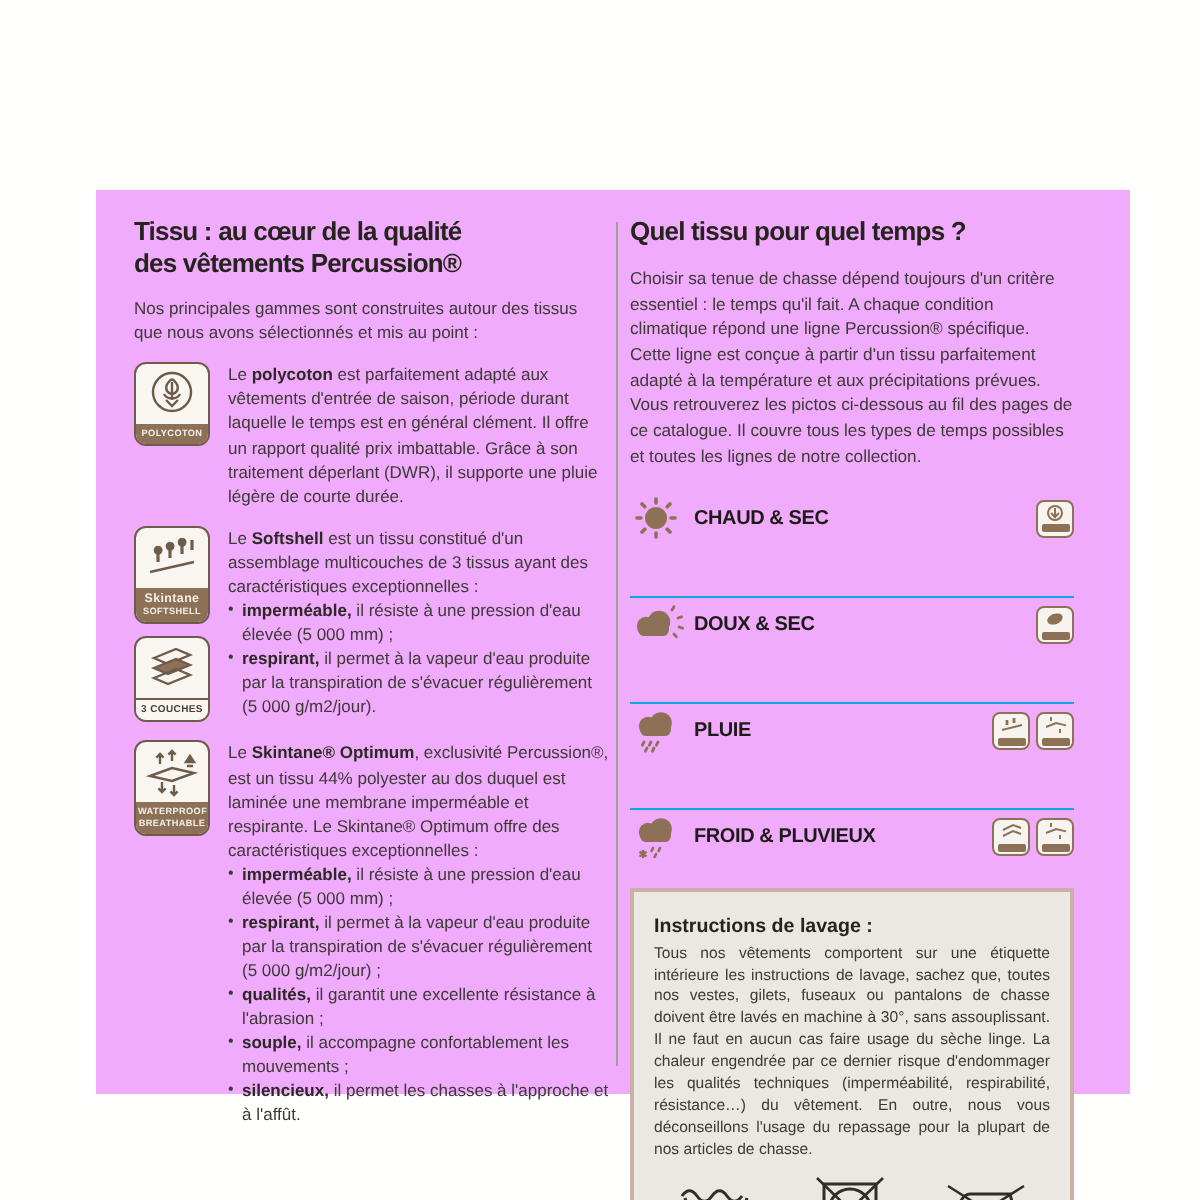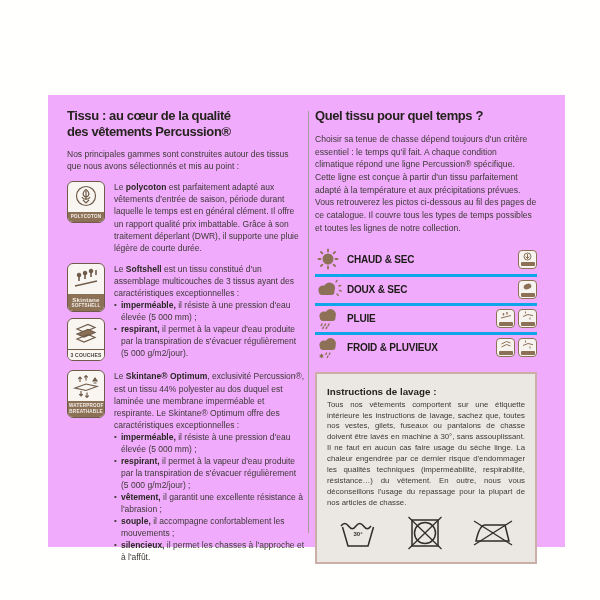--- a/index.html
+++ b/index.html
@@ -22,21 +22,21 @@
   .fab-text b { color:#2c2925; }
   .bullets { list-style:none; }
   .bullets li { padding-left:7px; position:relative; }
   .bullets li::before { content:"•"; position:absolute; left:0; top:0; font-size:8px; }
 
   
   .col-right { position:absolute; left:267px; top:13px; width:222px; }
   .r-intro { margin-top:9px; font-size:8.6px; line-height:1.48; color:#3d3935; }
   .weather { margin-top:10px; }
   .w-row { display:flex; align-items:center; height:29px; }
-  .w-row + .w-row { border-top:3px solid #0ea5e9; }
+  .w-row + .w-row { border-top:1px solid #0ea5e9;margin-top:24px; }
   .w-icon { width:32px; flex:0 0 32px; display:flex; align-items:center; }
   .w-label { flex:1; font-size:10px; font-weight:bold; letter-spacing:-0.2px; color:#1d1b18; }
   .w-badges { display:flex; gap:3px; }
   .mini-badge { width:19px; height:19px; border:1.3px solid #8c7156; border-radius:4px; background:#f7f4f0; display:flex; flex-direction:column; }
   .mini-badge .mg { flex:1; display:flex; align-items:center; justify-content:center; }
   .mini-badge .mb-bar { height:4px; margin:0 1.5px 1.5px; border-radius:1px; background:#8c7156; }
 
   
   .wash-box { margin-top:11px; border:2px solid #ccaea9; background:#ebe7e2; padding:12px 10px 6px; }
   .wash-title { font-size:9.8px; font-weight:bold; color:#26231f; }
@@ -116,21 +116,21 @@
             </svg>
           </div>
           <div class="bar"><span>WATERPROOF</span><br><span>BREATHABLE</span></div>
         </div>
       </div>
       <div class="fab-text">
         <span>Le </span><b>Skintane® Optimum</b><span>, exclusivité Percussion®, est un tissu 44% polyester au dos duquel est laminée une membrane imperméable et respirante. Le Skintane® Optimum offre des caractéristiques exceptionnelles :</span>
         <ul class="bullets">
           <li><b>imperméable,</b><span> il résiste à une pression d'eau élevée (5 000 mm) ;</span></li>
           <li><b>respirant,</b><span> il permet à la vapeur d'eau produite par la transpiration de s'évacuer régulièrement (5 000 g/m2/jour) ;</span></li>
-          <li><b>vêtement,</b><span> il garantit une excellente résistance à l'abrasion ;</span></li>
+          <li><b>qualités,</b><span> il garantit une excellente résistance à l'abrasion ;</span></li>
           <li><b>souple,</b><span> il accompagne confortablement les mouvements ;</span></li>
           <li><b>silencieux,</b><span> il permet les chasses à l'approche et à l'affût.</span></li>
         </ul>
       </div>
     </div>
   </div>
 
   <div class="vdivider"></div>
 
   <div class="col-right">

